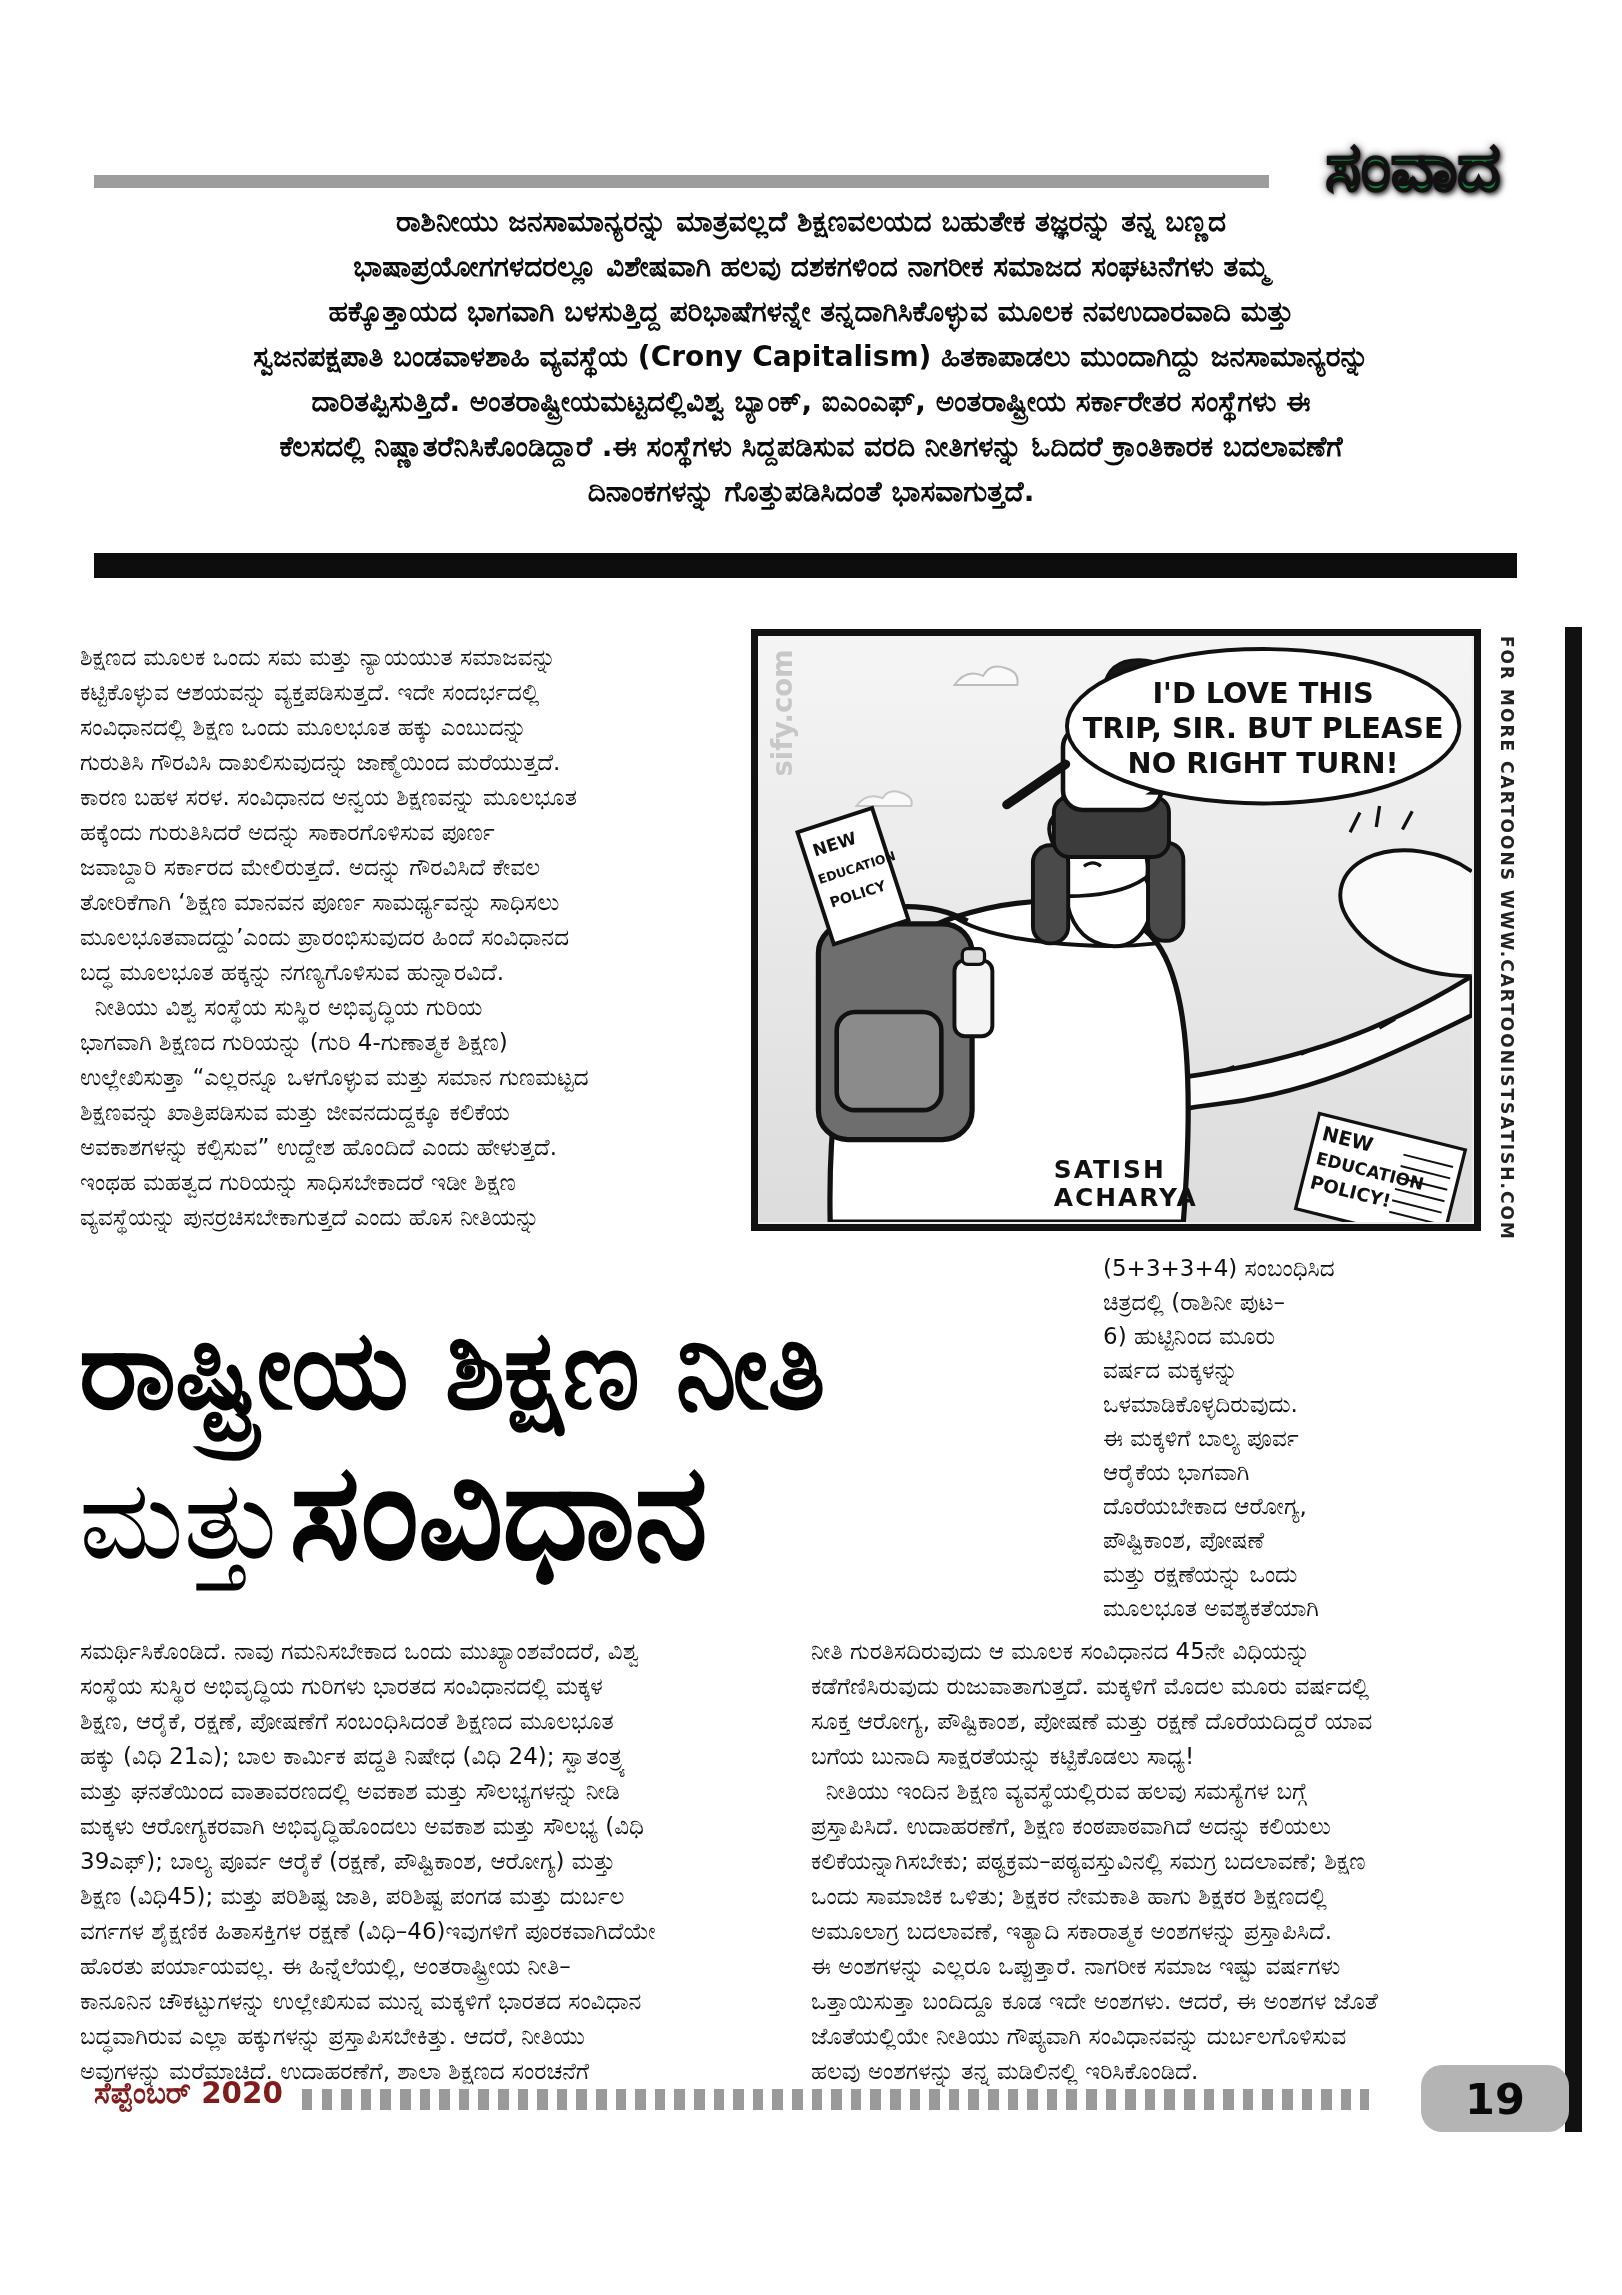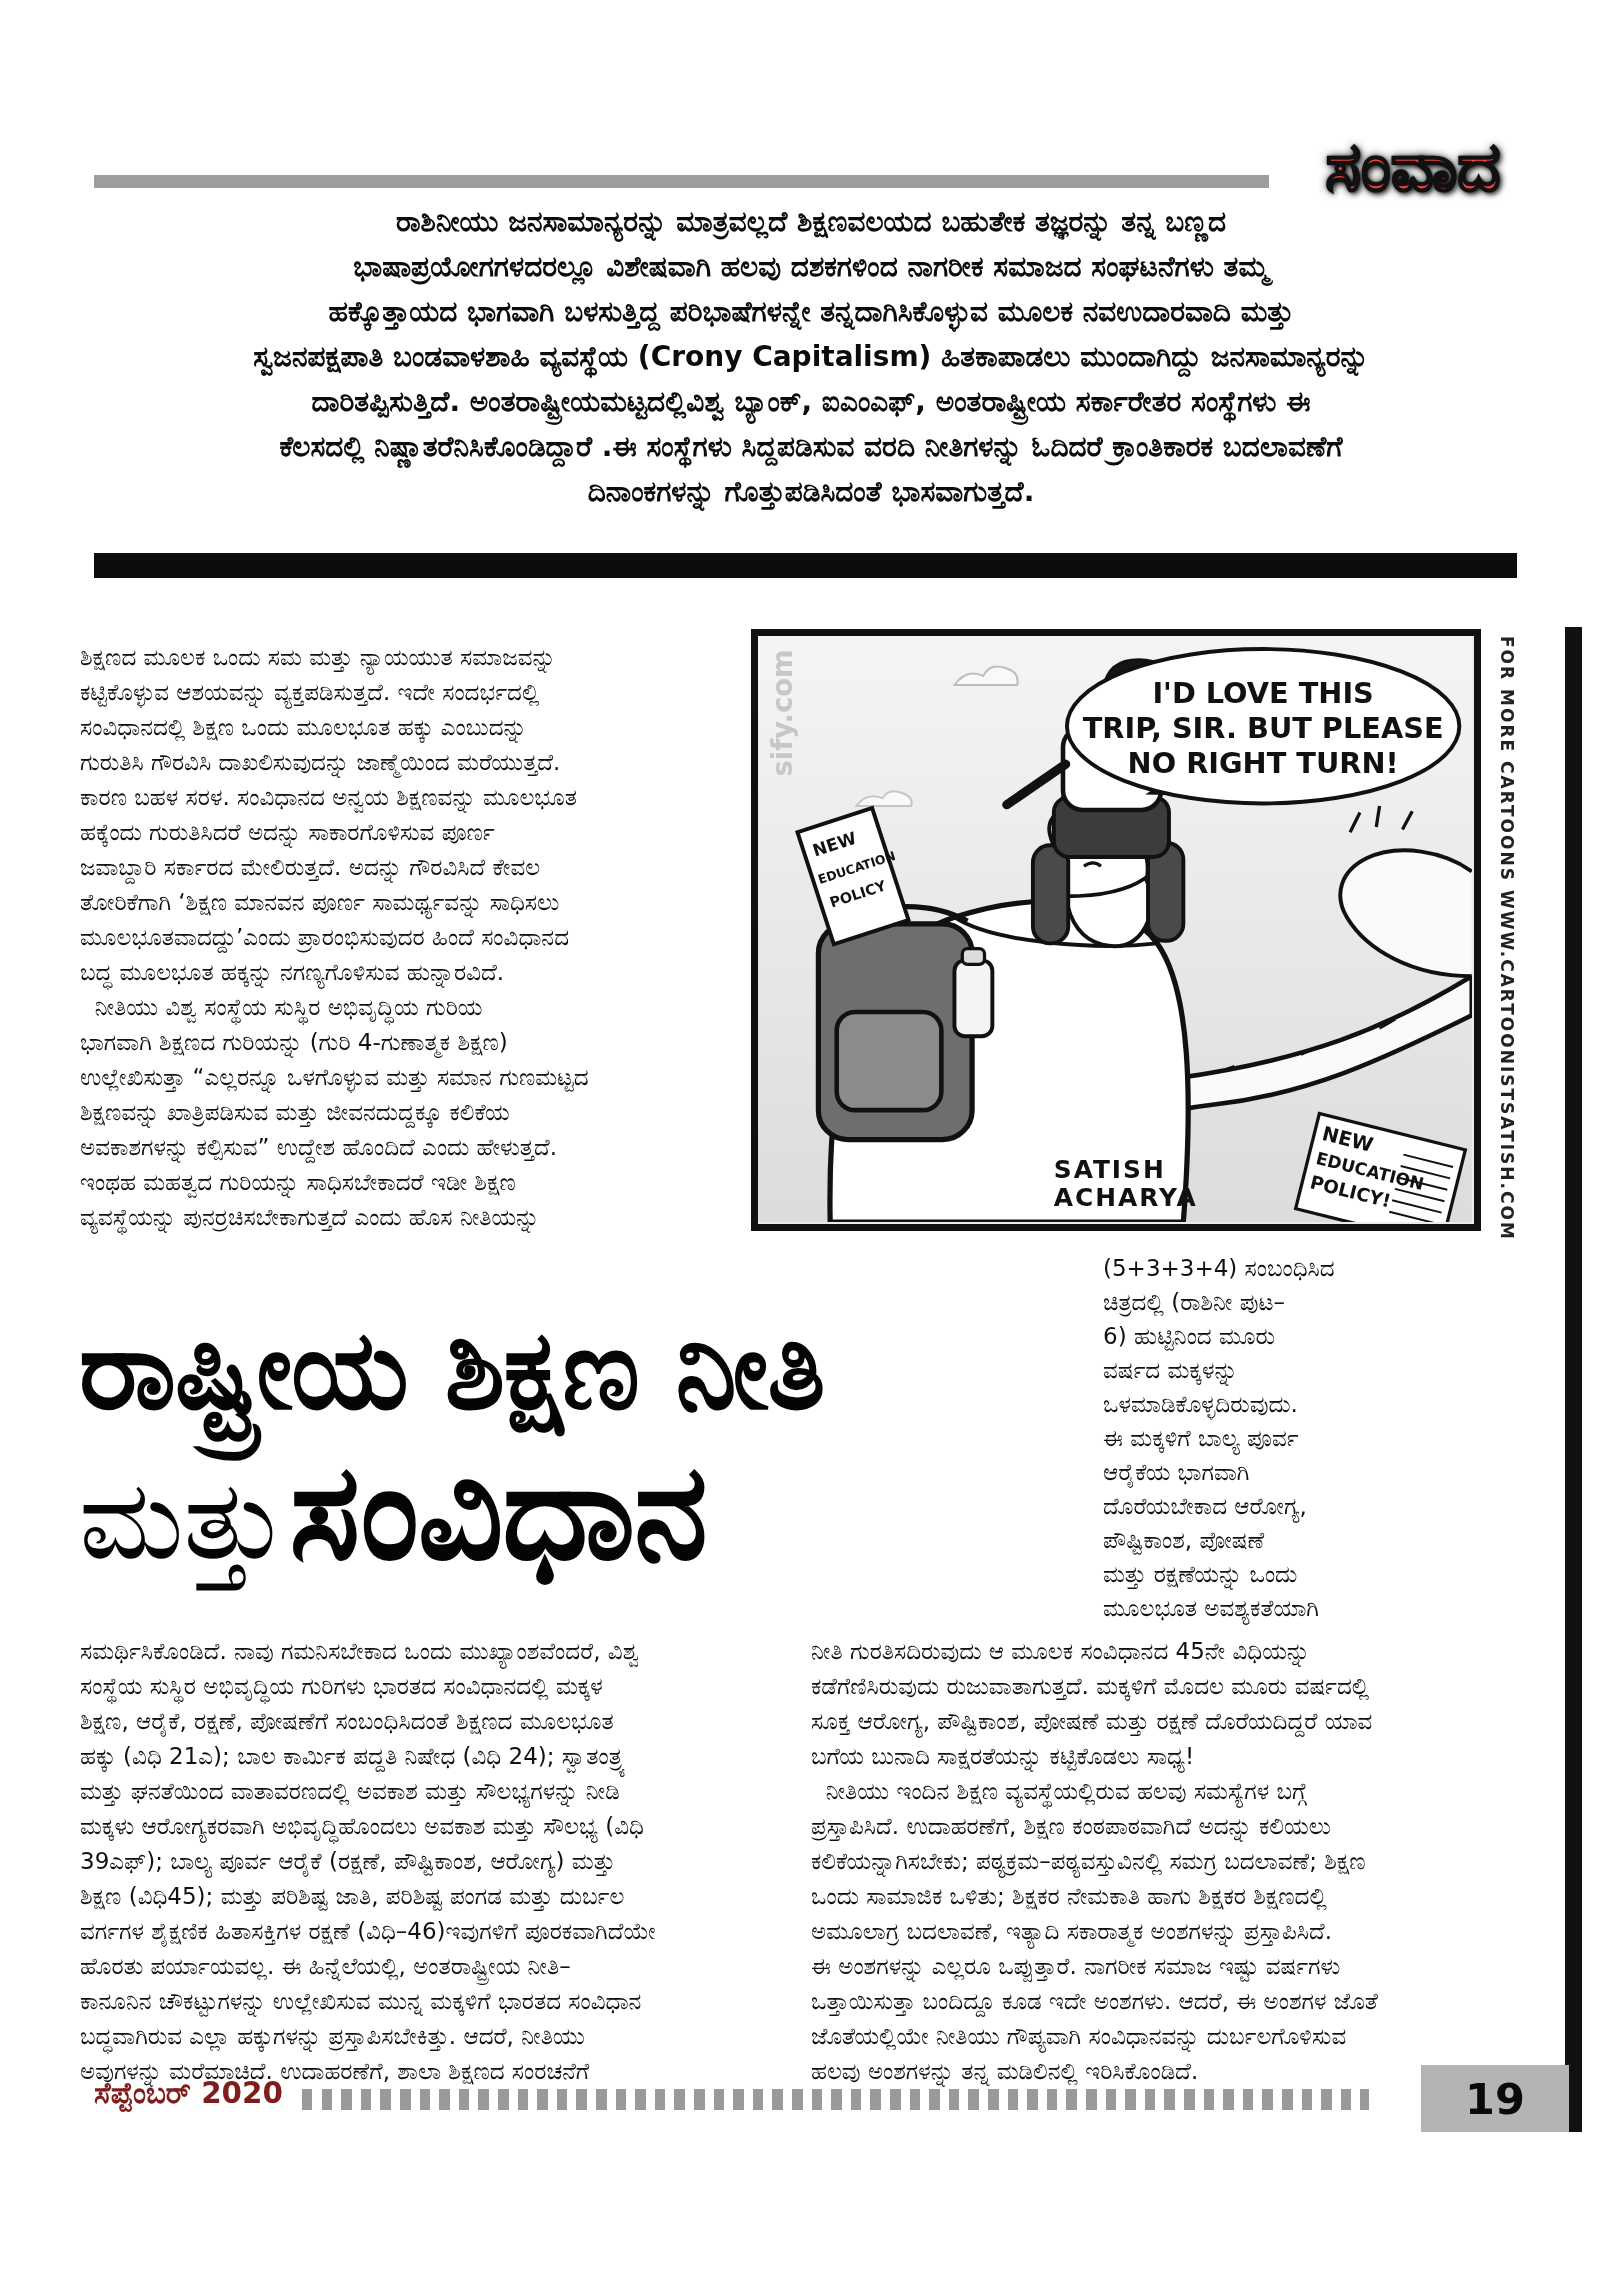--- a/index.html
+++ b/index.html
@@ -3,21 +3,21 @@
 <meta charset="utf-8">
 <style>
   html,body{margin:0;padding:0;background:#ffffff;}
   .page{position:relative;width:1623px;height:2295px;background:#ffffff;overflow:hidden;
         font-family:"DejaVu Sans",sans-serif;color:#111;}
   .abs{position:absolute;}
 
   
   .gray-bar{left:94px;top:175px;width:1175px;height:13px;background:#9d9d9d;}
   .logo{left:1266px;top:128px;width:294px;text-align:center;font-size:67px;font-weight:bold;
-        color:#ef4444;-webkit-text-stroke:2px #111;
+        color:#15803d;-webkit-text-stroke:2px #111;
         text-shadow:0 0 9.2px rgba(0,0,0,.85),0 0 3.3px #000,2.6px 2.6px 5.2px rgba(0,0,0,.7);}
 
   
   .intro{left:116px;top:199px;width:1390px;text-align:center;font-weight:bold;
          font-size:28px;line-height:45px;color:#0c0c0c;}
   .intro div{white-space:pre-wrap;}
   .rule-black{left:94px;top:553px;width:1423px;height:25px;background:#0d0d0d;}
 
   
   .textcol div{white-space:pre-wrap;}
@@ -38,21 +38,21 @@
   .hl1{font-size:110px;font-weight:900;letter-spacing:-1.3px;white-space:nowrap;line-height:1.12;}
   .hl2{white-space:nowrap;margin-top:6.5px;line-height:1.1;}
   .hl2 .w1{font-size:110px;font-weight:400;}
   .hl2 .w2{font-size:133px;font-weight:900;letter-spacing:-1.3px;}
 
   
   .footer-month{left:94px;top:2076px;font-size:29.4px;font-weight:bold;color:#7f1d1d;}
   .footer-dots{left:302px;top:2089px;width:1067px;height:21px;
                background:repeating-linear-gradient(90deg,#9a9a9a 0 10.5px,rgba(0,0,0,0) 10.5px 19.6px);}
   .pagenum-box{left:1421px;top:2065px;width:148px;height:67px;background:#b4b4b4;
-               display:flex;align-items:center;justify-content:center;}
+               display:flex;align-items:center;justify-content:center;border-radius:21px;}
   .pagenum{font-size:43px;font-weight:bold;color:#0a0a0a;}
 
   
   .bubble-txt{font-family:"DejaVu Sans",sans-serif;font-weight:bold;font-size:44px;fill:#111;}
   .tiny-txt{font-family:"DejaVu Sans",sans-serif;font-weight:bold;fill:#111;}
 </style>
 </head>
 <body>
 
 <div class="page">

